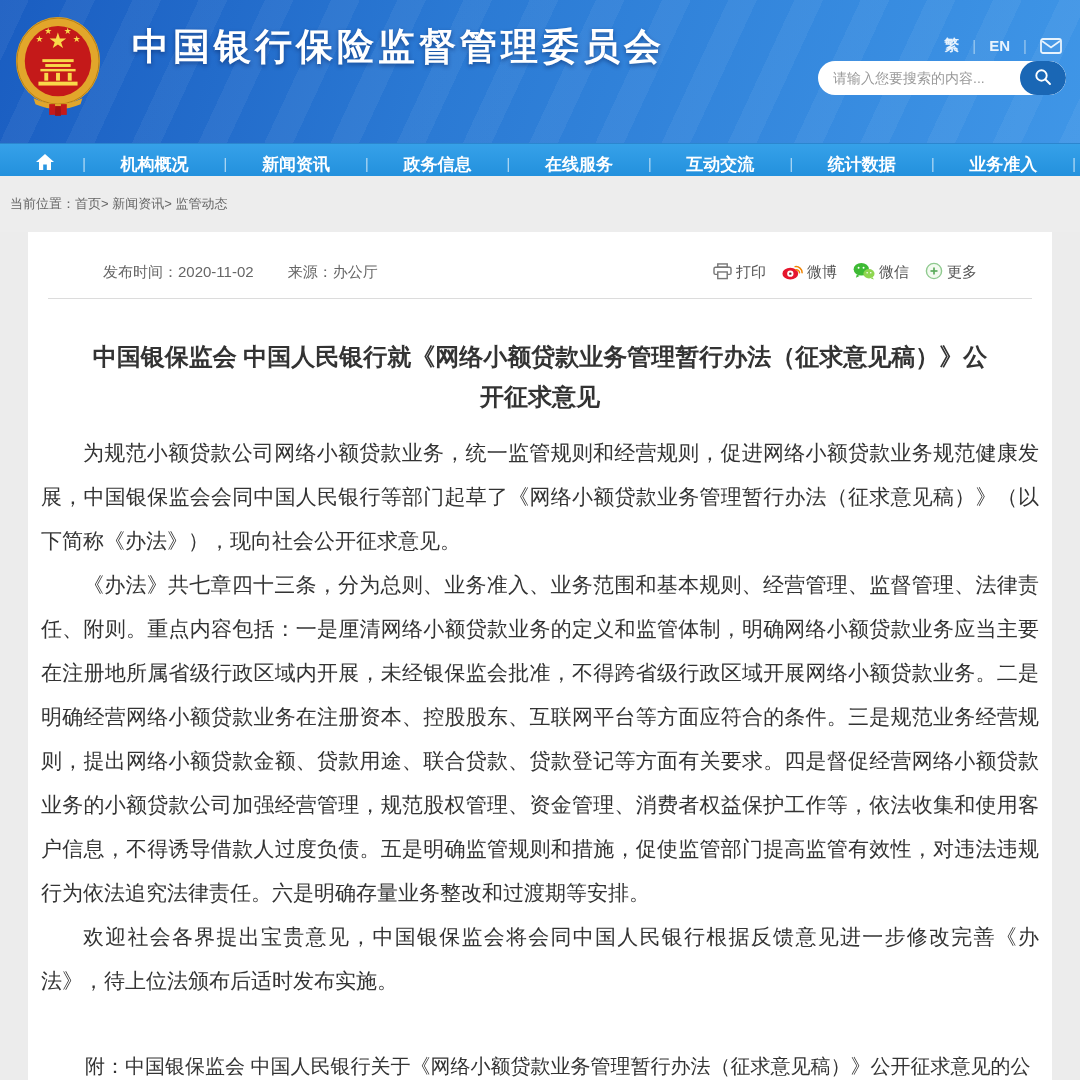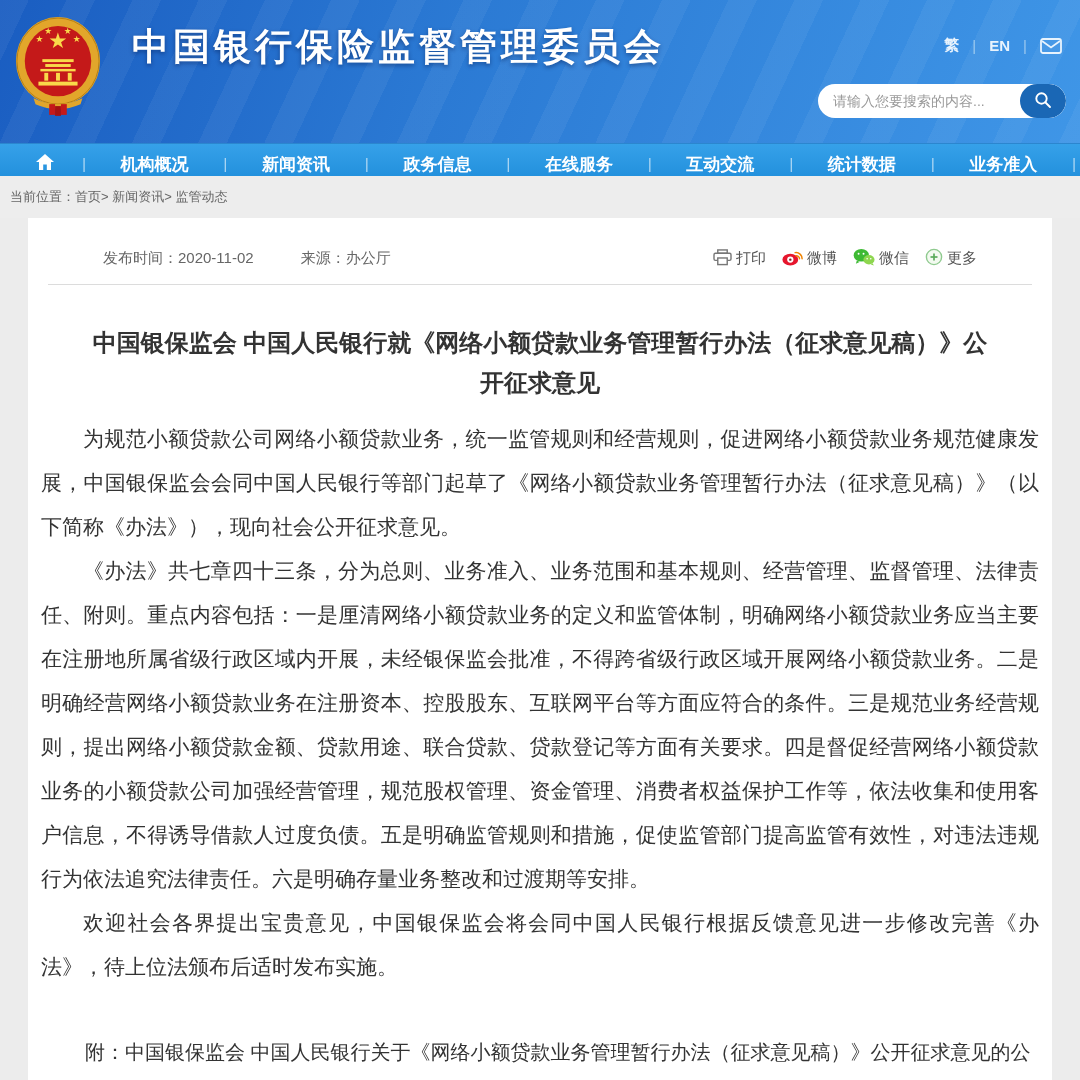--- a/index.html
+++ b/index.html
@@ -26,21 +26,21 @@
   .title-en { font-size:19px; font-weight:bold; color:#0d0d18; margin-top:10px; letter-spacing:.2px; }
   .utility {
     position:absolute; right:18px; top:36px;
     display:flex; align-items:center; gap:13px;
     color:#e8f3fd; font-size:15px; font-weight:bold;
   }
   .utility .u-sep { color:#9cc9ef; font-weight:normal; }
   .utility .u-link { cursor:pointer; }
   .mail-icon svg { display:block; }
   .search-bar {
-    position:absolute; right:14px; top:84px;
+    position:absolute; right:14px; top:61px;
     width:248px; height:34px; background:#ffffff; border-radius:17px;
     display:flex; align-items:stretch; overflow:hidden;
   }
   .search-input {
     flex:1; border:none; outline:none; background:transparent;
     padding:0 6px 0 15px; font-size:14px; color:#666;
     font-family:"Liberation Sans","DejaVu Sans",sans-serif;
   }
   .search-input::placeholder { color:#9a9a9a; }
   .search-btn {
@@ -59,36 +59,36 @@
     color:#fff; font-size:17px; font-weight:bold; cursor:pointer;
   }
   .nav-cell::after {
     content:"|"; position:absolute; right:-2px; top:50%; transform:translateY(-54%);
     color:rgba(255,255,255,.65); font-weight:normal; font-size:14px;
   }
   .nav-home { flex:.55; }
 
   
   .breadcrumb {
-    height:42px; background:#ededed; display:flex; align-items:center;
+    height:56px; background:#ededed; display:flex; align-items:center;
     padding-left:10px; font-size:13px; color:#666;
   }
   .crumb { cursor:pointer; }
   .crumb + .crumb::before { content:" > "; color:#666; cursor:default; }
 
   
   .card {
     margin:0 28px; background:#ffffff; height:862px;
     padding:0 13px; overflow:hidden;
   }
   .meta-row {
     display:flex; justify-content:space-between; align-items:center;
     padding:30px 62px 15px 62px; font-size:15px; color:#666;
   }
-  .meta-left { display:flex; gap:47px; }
+  .meta-left { display:flex; gap:34px; }
   .share-row { display:flex; gap:16px; color:#555; }
   .share-item { display:flex; align-items:center; gap:4px; cursor:pointer; font-size:15px; }
   .rule { border:none; border-top:1px solid #dcdcdc; margin:0 7px; }
 
   .article-title {
     max-width:912px; margin:38px auto 14px auto;
     font-size:24px; font-weight:bold; color:#333;
     text-align:center; line-height:40px;
   }
   .article-body { font-size:21px; line-height:44px; color:#333; text-align:justify; margin-top:10px; }

